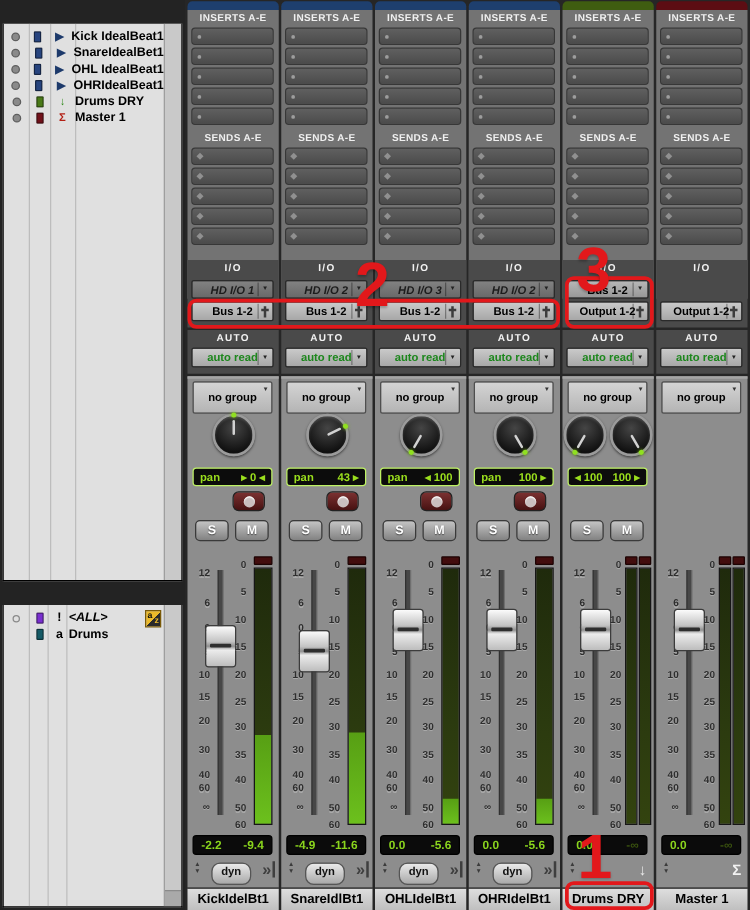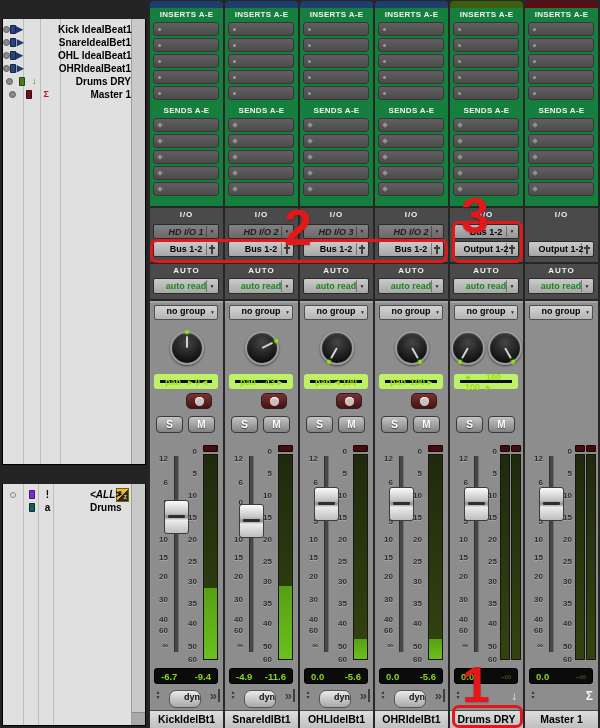--- a/index.html
+++ b/index.html
@@ -26,39 +26,39 @@
   .scroll-corner{position:absolute;right:0;bottom:0;width:13px;height:12px;background:#a9a9a9;border-top:1px solid #8a8a8a;}
   .rows{position:absolute;left:0;top:4px;right:14px;}
   .trow{height:13px;display:flex;align-items:center;}
   .c-dot{width:20px;display:flex;justify-content:center;}
   .dot{width:5px;height:5px;border-radius:50%;background:#8a8a8a;border:1px solid #5e5e5e;}
   .ring{width:6px;height:6px;border-radius:50%;border:1px solid #8a8a8a;background:transparent;box-sizing:border-box;}
   .c-chip{width:17px;display:flex;justify-content:center;}
   .chip{width:6px;height:9px;border-radius:1px;border:1px solid rgba(0,0,0,.45);box-sizing:border-box;}
   .c-icon{width:20px;display:flex;justify-content:center;font-size:9px;font-weight:bold;line-height:1;}
   .c-gid{width:15px;text-align:center;font-size:10px;font-weight:bold;color:#000;}
-  .c-name{font-size:10px;font-weight:bold;color:#000;white-space:nowrap;padding-left:35px;}
+  .c-name{font-size:10px;font-weight:bold;color:#000;white-space:nowrap;}
   .c-name[data-italic="true"]{font-style:italic;}
   .az{position:absolute;right:16px;top:4px;width:13px;height:14px;
       background:linear-gradient(135deg,#edba2a 0 52%,#2a2a2a 52% 100%);border:1px solid #7a5a08;box-sizing:border-box;}
   .az .a{position:absolute;left:1px;top:0;font-size:7px;font-weight:bold;color:#111;line-height:8px;}
   .az .z{position:absolute;right:1px;bottom:0;font-size:7px;font-weight:bold;color:#edba2a;line-height:8px;}
 
   
   .strips{position:absolute;left:0;top:0;width:600px;height:728px;}
   .strip{position:absolute;top:0;width:73px;height:728px;}
   .strips div.strip:nth-of-type(1){left:150px}
   .strips div.strip:nth-of-type(2){left:225px}
   .strips div.strip:nth-of-type(3){left:300px}
   .strips div.strip:nth-of-type(4){left:375px}
   .strips div.strip:nth-of-type(5){left:450px}
   .strips div.strip:nth-of-type(6){left:525px}
 
   .cap{position:absolute;top:1px;left:0;right:0;height:7px;border-radius:4px 4px 0 0;}
-  .dark-zone{position:absolute;top:8px;left:0;right:0;height:198px;background:#15803d;}
+  .dark-zone{position:absolute;top:8px;left:0;right:0;height:231px;background:#737373;}
   .sec-label{position:absolute;left:0;right:0;top:0;height:12px;color:#f0f0f0;font-size:8px;
      font-weight:bold;text-align:center;line-height:13px;letter-spacing:.3px;}
   .sec-label.sends{top:96px;}
   .slot-stack{position:absolute;left:3px;right:4px;display:flex;flex-direction:column;gap:2px;}
   .inserts-stack{top:14px;}
   .sends-stack{top:110px;}
   .slot{height:14px;border-radius:3px;background:linear-gradient(180deg,#606060,#4b4b4b);
      border:1px solid #373737;box-sizing:border-box;display:flex;align-items:center;padding-left:4px;}
   .slot-dot{width:3px;height:3px;border-radius:50%;background:#9d9d9d;}
   .send-diamond{width:4px;height:4px;background:#909090;transform:rotate(45deg);}
@@ -77,37 +77,37 @@
      display:flex;align-items:center;justify-content:center;}
   .tri{font-size:5px;color:#222;line-height:1;}
   .fader-glyph{position:relative;width:2px;height:9px;background:#3c3c3c;}
   .fader-glyph::after{content:"";position:absolute;left:-2px;top:2px;width:6px;height:2px;background:#3c3c3c;}
   .auto-btn{position:absolute;left:3px;right:4px;top:14px;height:16px;border-radius:2px;border:1px solid #2a2a2a;
      box-sizing:border-box;background:linear-gradient(180deg,#cacaca,#a7a7a7);color:#1d871d;
      font-size:9px;font-weight:bold;display:flex;align-items:center;justify-content:center;}
 
   .gray-zone{position:absolute;top:301px;left:0;right:0;height:409px;background:#8d8d8d;}
   .gray-zone::before{content:"";position:absolute;left:0;right:0;top:0;height:2px;background:#a5a5a5;}
-  .group-btn{position:absolute;left:4px;right:5px;top:4px;height:15px;border-radius:2px;border:1px solid #4f4f4f;
+  .group-btn{position:absolute;left:4px;right:5px;top:4px;height:26px;border-radius:2px;border:1px solid #4f4f4f;
      box-sizing:border-box;background:linear-gradient(180deg,#d4d4d4,#b4b4b4);color:#000;
-     font-size:9px;font-weight:bold;display:flex;align-items:flex-start;justify-content:center;}
+     font-size:9px;font-weight:bold;display:flex;align-items:center;justify-content:center;}
   .tri2{position:absolute;right:2px;top:4px;font-size:5px;color:#333;line-height:1;}
 
   .knob-row{position:absolute;top:23px;left:0;right:0;height:48px;display:flex;align-items:center;justify-content:center;gap:3px;}
   .knob{width:34px;height:34px;border-radius:50%;position:relative;
      background:radial-gradient(circle at 50% 32%,#454545,#101010 75%);
      border:2px solid #9b9b9b;box-sizing:border-box;
      box-shadow:0 1px 2px rgba(0,0,0,.55), inset 0 1px 2px rgba(255,255,255,.18);}
   .kpointer{position:absolute;left:50%;top:50%;width:2px;height:12px;margin-left:-1px;margin-top:-12px;
      background:#d2d2d2;border-radius:1px;transform-origin:50% 100%;}
   .led-arm{position:absolute;left:0;top:0;right:0;bottom:0;}
   .led-arm::after{content:"";position:absolute;left:50%;top:-3px;margin-left:-2px;width:4px;height:4px;
      border-radius:50%;background:#90e020;box-shadow:0 0 3px #7ac010;}
 
-  .pan-display{position:absolute;left:4px;right:5px;top:73px;height:15px;background:#0c0c0c;border:6px solid #bef264;
+  .pan-display{position:absolute;left:4px;right:5px;top:73px;height:15px;background:#0c0c0c;border:1px solid #bef264;
      border-radius:3px;box-sizing:border-box;display:flex;align-items:center;justify-content:space-between;
      padding:0 5px;color:#9ade1d;font-size:9px;font-weight:bold;}
 
   .rec-btn{position:absolute;left:36px;top:92px;width:26px;height:16px;border-radius:5px;
      background:linear-gradient(180deg,#7b3131,#471212);border:1px solid #222;box-sizing:border-box;
      display:flex;align-items:center;justify-content:center;}
   .rec-dot{width:9px;height:9px;border-radius:50%;background:#cabfbf;box-shadow:inset 0 1px 1px #fff;}
 
   .sm-row{position:absolute;top:115px;left:0;right:0;height:17px;}
   .sm-btn{position:absolute;width:27px;height:17px;border-radius:4px;border:1px solid #3a3a3a;box-sizing:border-box;
@@ -141,21 +141,21 @@
      border-radius:3px;box-sizing:border-box;display:flex;align-items:center;justify-content:space-between;
      padding:0 6px;font-size:9.5px;font-weight:bold;}
   .vol,.peak{color:#8ad51d;}
   .vol-display[data-dim="true"] .peak{color:#3a520f;}
 
   .ctrl-row{position:absolute;top:388px;left:0;right:0;height:16px;}
   .stepper{position:absolute;left:3px;top:1px;width:10px;display:flex;flex-direction:column;align-items:center;}
   .stepper span{font-size:6px;line-height:5px;color:#3b3b3b;}
   .dyn-pill{position:absolute;left:19px;top:1px;width:32px;height:18px;border-radius:7px;border:1px solid #555;
      box-sizing:border-box;background:linear-gradient(180deg,#eaeaea,#a8a8a8);color:#111;
-     font-size:9px;font-weight:bold;text-align:right;line-height:12px;}
+     font-size:9px;font-weight:bold;text-align:center;line-height:12px;}
   .ffwd{position:absolute;right:3px;top:0;height:13px;font-size:13px;font-weight:bold;color:#3f3f3f;
      line-height:13px;border-right:2px solid #3f3f3f;padding-right:1px;}
   .dn{position:absolute;right:6px;top:0;font-size:12px;font-weight:bold;color:#ececec;line-height:14px;}
   .sig{position:absolute;right:5px;top:0;font-size:12px;font-weight:bold;color:#f2f2f2;line-height:14px;}
 
   .name-bar{position:absolute;top:710px;left:0;right:0;height:18px;border-top:1px solid #4a4a4a;box-sizing:border-box;
      background:linear-gradient(180deg,#dedede,#bfbfbf);color:#000;font-size:10.5px;font-weight:bold;
      text-align:center;line-height:17px;white-space:nowrap;overflow:hidden;}
 
   
@@ -435,21 +435,21 @@
               <div class="clip led1"></div>
 
               <div class="mstrip m1">
                 <div class="lit" style="height: 35%;"></div>
               </div>
 
             </div>
           </div>
 
           <div class="vol-display" data-dim="false">
-            <span class="vol">-6.7</span>
+            <span class="vol">-2.2</span>
             <span class="peak">-9.4</span>
           </div>
 
           <div class="ctrl-row">
             <div class="stepper">
               <span>▴</span>
               <span>▾</span>
             </div>
             <div class="dyn-pill">dyn</div>
             <div class="ffwd">»</div>

